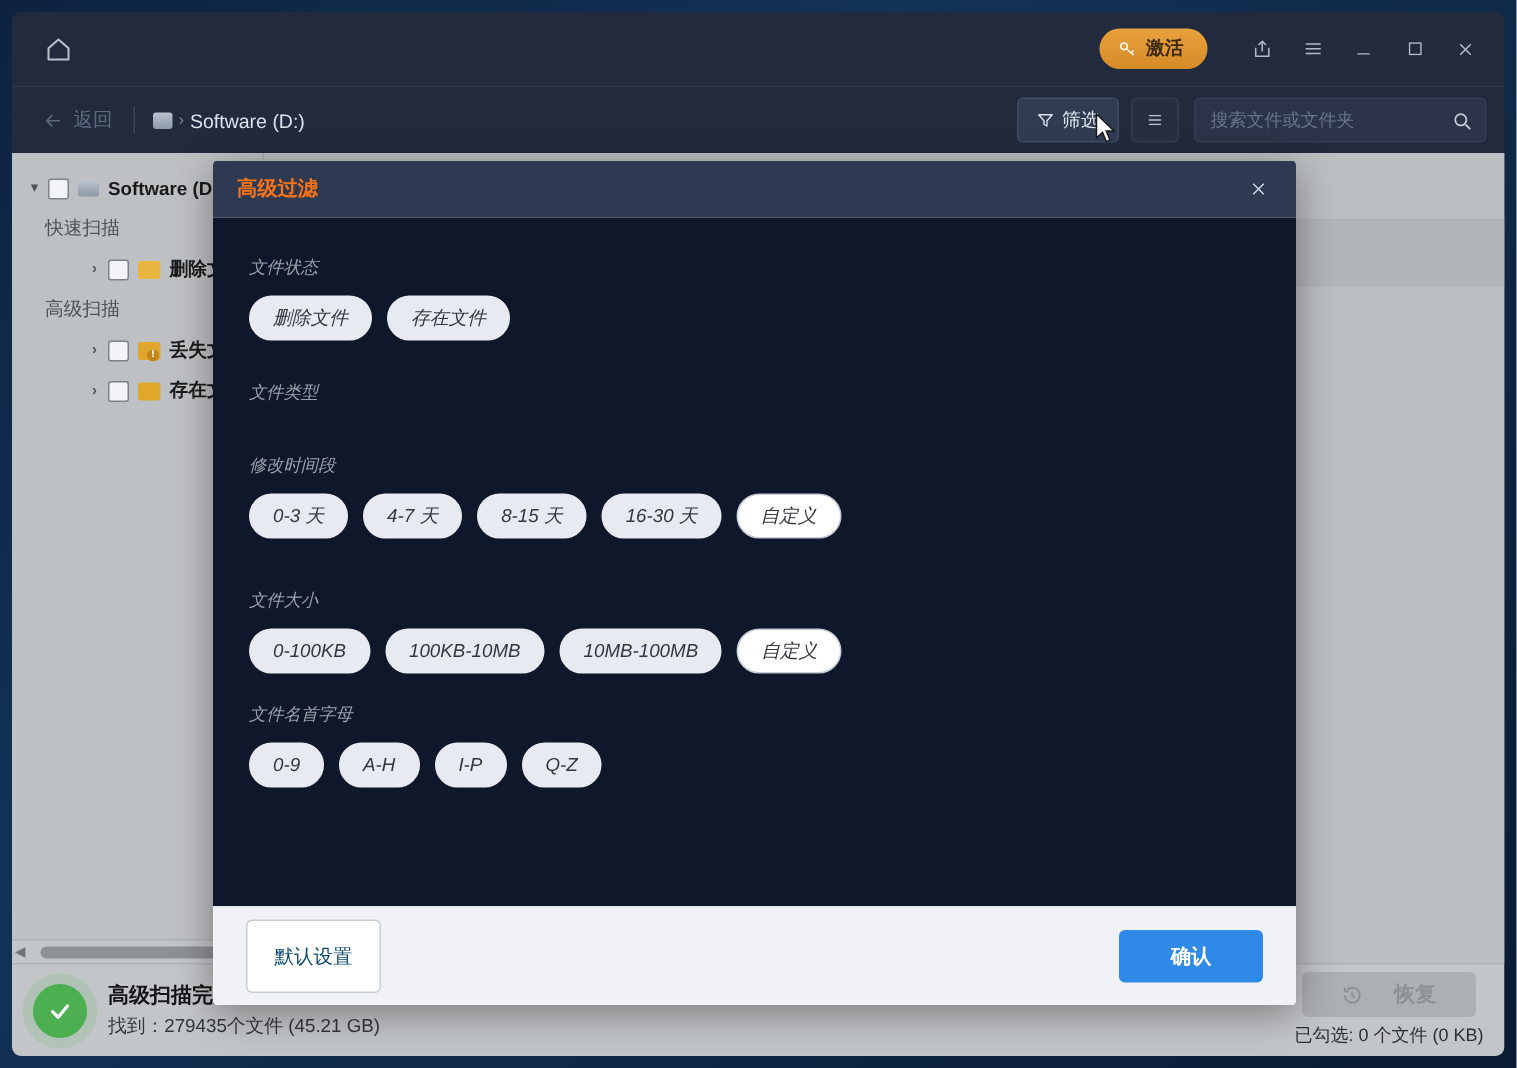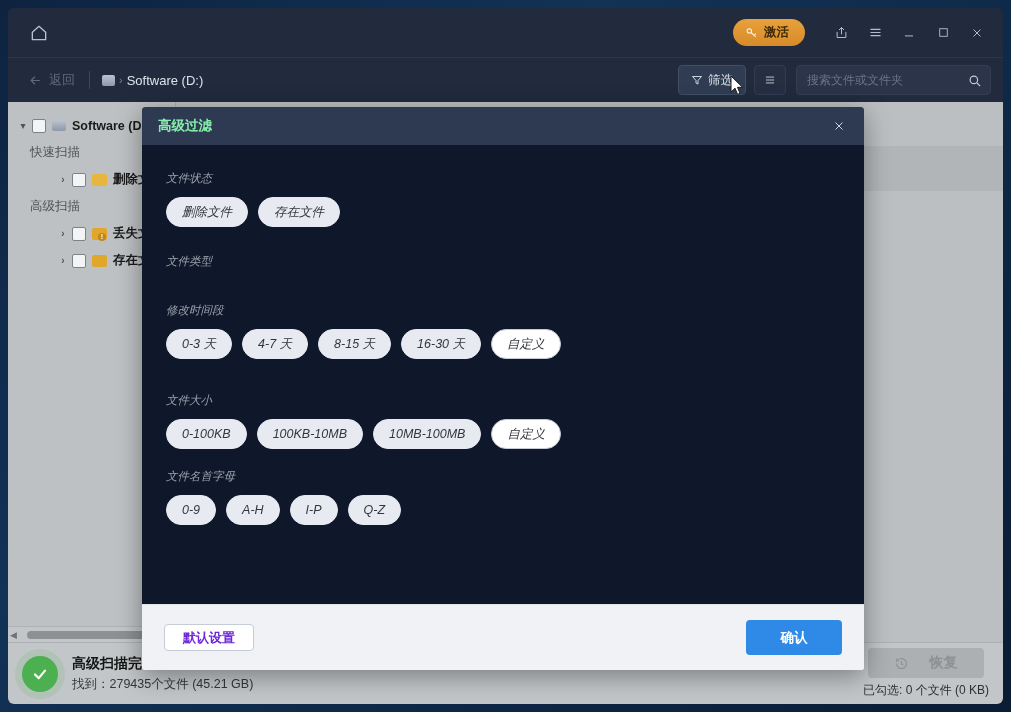--- a/index.html
+++ b/index.html
@@ -268,21 +268,21 @@
     overflow: hidden;
     pointer-events: auto;
   }
   #dialog-header {
     height: 38px;
     background: #2d3a52;
     display: flex; align-items: center;
     padding: 0 12px 0 16px;
     flex: none;
   }
-  #dialog-title { color: #86efac; font-size: 13.5px; font-weight: bold; }
+  #dialog-title { color: #f97316; font-size: 13.5px; font-weight: bold; }
   #dialog-close {
     margin-left: auto;
     width: 26px; height: 26px;
     display: flex; align-items: center; justify-content: center;
     color: #cfd6e2; cursor: pointer;
   }
   #dialog-body {
     flex: 1;
     padding: 26px 24px 10px 24px;
     overflow: hidden;
@@ -315,25 +315,25 @@
   }
   #dialog-footer {
     height: 66px;
     background: #f0f2f5;
     border-top: 1px solid #dfe3e9;
     display: flex; align-items: center;
     padding: 0 22px;
     flex: none;
   }
   #default-btn {
-    height: 27px; padding: 0 18px;
+    height: 49px; padding: 0 18px;
     background: #fff;
     border: 1px solid #c6ccd6;
     border-radius: 4px;
-    font-size: 13px; font-weight: bold; color: #6d28d9;
+    font-size: 13px; font-weight: normal; color: #0c4a6e;
     cursor: pointer;
     font-family: "Liberation Sans", sans-serif;
   }
   #confirm-btn {
     margin-left: auto;
     width: 96px; height: 35px;
     background: #2e8ae6;
     border: none; border-radius: 4px;
     color: #fff; font-size: 13.5px; font-weight: bold;
     cursor: pointer;

